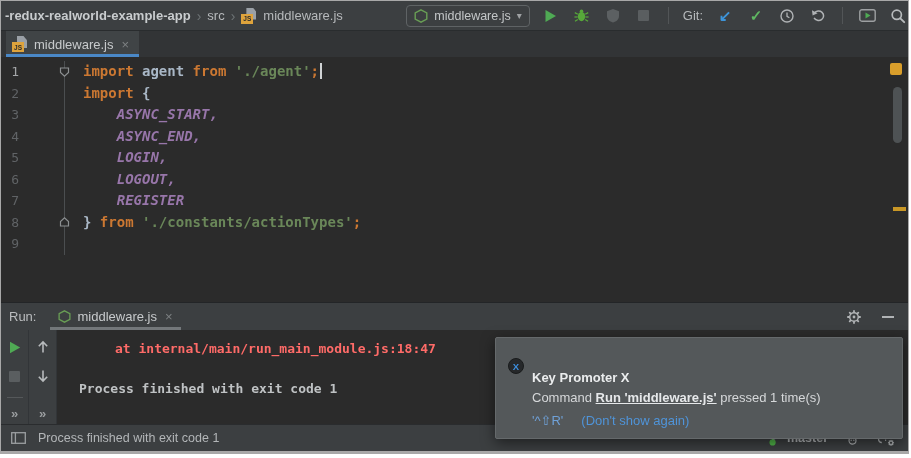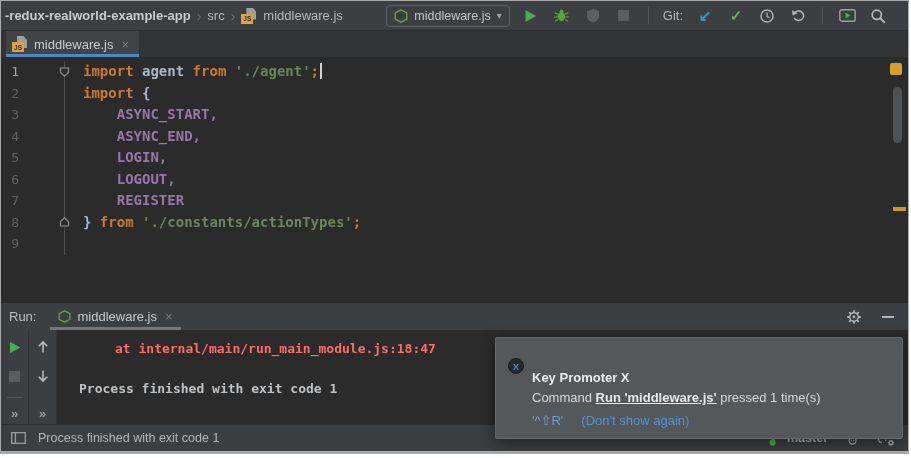--- a/index.html
+++ b/index.html
@@ -5,21 +5,21 @@
   html,body{margin:0;padding:0;background:#ffffff;}
   *{box-sizing:border-box;}
   .window{
     width:909px;height:454px;margin:0;
     border:1px solid #a8a8a8;border-bottom-width:3px;
     background:#2b2b2b;display:flex;flex-direction:column;
     font-family:"Liberation Sans",sans-serif;position:relative;overflow:hidden;
   }
   
   .main-toolbar{flex:none;height:30px;background:#3c3f41;border-bottom:1px solid #292c2e;
-    display:flex;align-items:center;padding:0 20px 0 4px;}
+    display:flex;align-items:center;padding:0 0 0 4px;}
   .breadcrumbs{display:flex;align-items:center;gap:6px;white-space:nowrap;}
   .crumb{font-size:13px;color:#b6b9bb;}
   .crumb.project{font-weight:bold;color:#c9ccce;}
   .crumb-sep{color:#6e7476;font-size:14px;}
   .toolbar-right{margin-left:auto;display:flex;align-items:center;gap:11px;}
   .run-combo{display:flex;align-items:center;gap:6px;height:22px;border:1px solid #5f6365;
     border-radius:4px;padding:0 7px;min-width:118px;}
   .run-combo .label{font-size:12.5px;color:#c3c6c8;}
   .combo-arrow{font-size:10px;color:#9ea1a3;margin-left:auto;}
   .tb-sep{width:1px;height:17px;background:#525557;margin:0 3px;}
@@ -44,21 +44,21 @@
   .editor{flex:1 1 auto;position:relative;background:#2b2b2b;padding-top:4px;overflow:hidden;}
   .code-line{display:flex;height:21.5px;align-items:center;}
   .gutter-num{flex:none;width:18px;text-align:right;font:13px "DejaVu Sans Mono",monospace;color:#606366;}
   .gutter-num.active{color:#a4a6a8;}
   .fold-col{flex:none;width:46px;height:100%;position:relative;border-right:1px solid #4b4e50;}
   .fold-marker{position:absolute;right:-6px;top:50%;transform:translateY(-50%);z-index:2;}
   .code-text{font:bold 14px "DejaVu Sans Mono",monospace;white-space:pre;margin-left:18px;line-height:21.5px;}
   .tok-kw{color:#cc7832;}
   .tok-def{color:#a9b7c6;}
   .tok-str{color:#6a8759;}
-  .tok-const{color:#9876aa;}
+  .tok-const{color:#9876aa;font-style:italic;}
   .caret{display:inline-block;width:2px;height:16px;background:#d0d3d5;vertical-align:-3px;margin-left:1px;}
   .inspect-square{position:absolute;top:6px;right:6px;width:12px;height:12px;background:#d99e2b;border-radius:2px;}
   .ed-scrollbar{position:absolute;top:30px;right:6px;width:9px;height:56px;background:#4e5254;border-radius:5px;}
   .warn-stripe{position:absolute;top:150px;right:2px;width:13px;height:4px;background:#c99726;}
   
   .run-header{flex:none;height:28px;background:#3c3f41;border-top:1px solid #232527;
     display:flex;align-items:center;padding:0 10px 0 8px;}
   .run-title{font-size:13px;color:#bbbdbf;}
   .run-tab{position:relative;height:100%;display:flex;align-items:center;gap:6px;padding:0 8px;margin-left:14px;}
   .run-tab .tab-label{font-size:13px;color:#c7cacc;}

